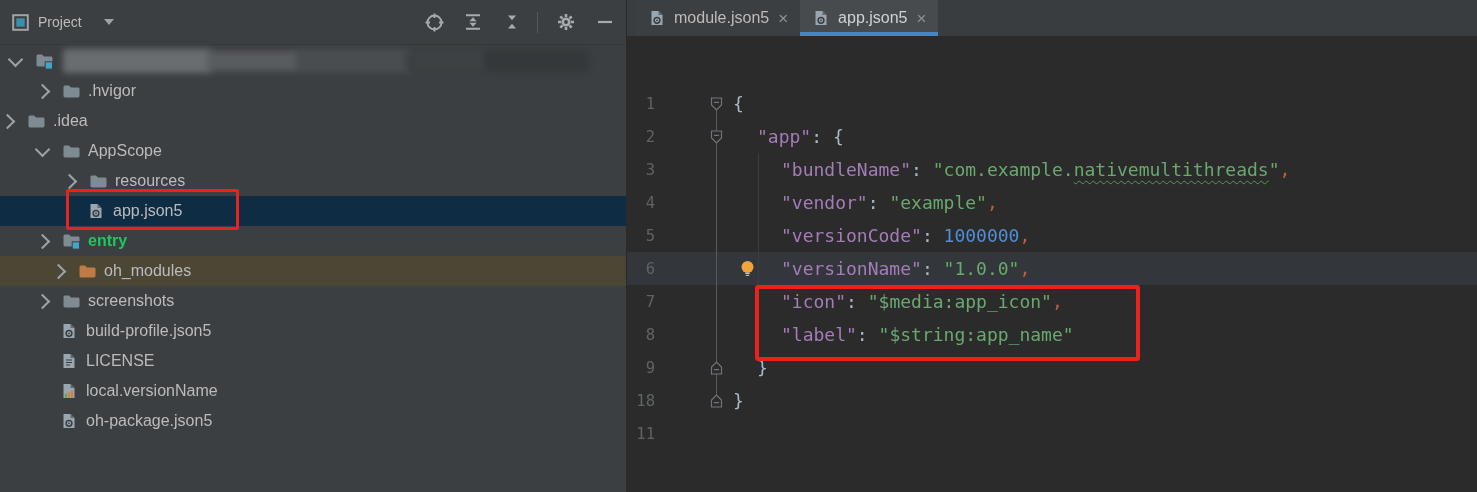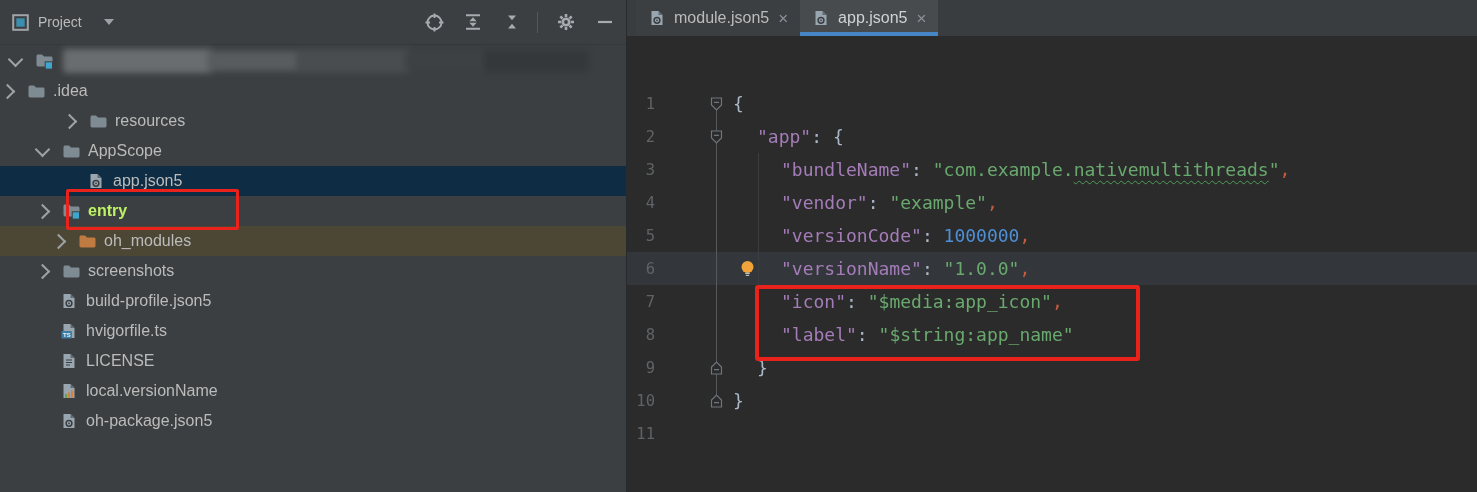--- a/index.html
+++ b/index.html
@@ -13,21 +13,21 @@
   .panel-header{height:44px;display:flex;align-items:center;padding:0 10px 0 12px;border-bottom:1px solid #353839;}
   .panel-title{color:#BBBBBB;font-size:14px;margin-left:9px;}
   .caret-down{width:0;height:0;border-left:5.5px solid transparent;border-right:5.5px solid transparent;border-top:6px solid #9DA2A6;margin-left:22px;}
   .header-spacer{flex:1}
   .hdr-btn{width:22px;height:22px;display:flex;align-items:center;justify-content:center;margin-left:17px;}
   .hdr-sep{width:1px;height:21px;background:#54585A;margin-left:14px;}
   .tree{position:absolute;top:46px;left:0;right:0;}
   .tree-row{height:30px;display:flex;align-items:center;color:#BBBBBB;font-size:16px;position:relative;}
   .tree-row.selected{background:#0E2D44;}
   .tree-row.library{background:#4C4735;}
-  .tree-row.bold .tree-label{font-weight:bold;color:#bef264;}
+  .tree-row.bold .tree-label{font-weight:bold;color:#22c55e;}
   .chev{width:9px;height:9px;border-right:2px solid #9DA2A6;border-bottom:2px solid #9DA2A6;flex:none;margin:0 13px 0 2px;}
   .chev.right{transform:rotate(-45deg);margin-top:0px;}
   .chev.down{transform:rotate(45deg);margin-top:-4px;}
   .chev-spacer{width:24px;flex:none;}
   .tree-ico{width:20px;height:18px;flex:none;margin-right:7px;display:flex;align-items:center;justify-content:center;}
   .redacted{display:flex;align-items:center;filter:blur(3px);margin-left:2px;}
   .redacted span{border-radius:3px;margin-right:-6px;}
   
   .annotation{position:absolute;border:3px solid #E9221B;border-radius:2px;z-index:9;pointer-events:none;}
   .tree-annotation{left:66px;top:189px;width:167px;height:35px;}
@@ -121,47 +121,56 @@
           </svg>
         </span>
         <span class="redacted">
           <span style="width: 150px; height: 24px; background: rgb(106, 109, 111);"></span>
           <span style="width: 95px; height: 20px; background: rgb(89, 92, 94);"></span>
           <span style="width: 115px; height: 24px; background: rgb(74, 77, 79);"></span>
           <span style="width: 85px; height: 18px; background: rgb(62, 65, 67);"></span>
           <span style="width: 105px; height: 22px; background: rgb(53, 56, 58);"></span>
         </span>
       </div>
+      <div class="tree-row" style="padding-left: 35px;">
+        <span class="chev right"></span>
+        <span class="tree-ico">
+          <svg width="19" height="17" viewBox="0 0 19 17">
+            <path d="M1.5 4.2 C1.5 3 2.2 2.5 3.2 2.5 H7 L9 4.6 H15.8 C16.9 4.6 17.5 5.2 17.5 6.3 V12.8 C17.5 13.9 16.9 14.5 15.8 14.5 H3.2 C2.2 14.5 1.5 13.9 1.5 12.8 Z" fill="#7E8B93"></path>
+          </svg>
+        </span>
+        <span class="tree-label">.hvigor</span>
+      </div>
       <div class="tree-row" style="">
         <span class="chev right"></span>
         <span class="tree-ico">
           <svg width="19" height="17" viewBox="0 0 19 17">
             <path d="M1.5 4.2 C1.5 3 2.2 2.5 3.2 2.5 H7 L9 4.6 H15.8 C16.9 4.6 17.5 5.2 17.5 6.3 V12.8 C17.5 13.9 16.9 14.5 15.8 14.5 H3.2 C2.2 14.5 1.5 13.9 1.5 12.8 Z" fill="#7E8B93"></path>
           </svg>
         </span>
         <span class="tree-label">.idea</span>
       </div>
+      <div class="tree-row" style="padding-left: 35px;">
+        <span class="chev down"></span>
+        <span class="tree-ico">
+          <svg width="19" height="17" viewBox="0 0 19 17">
+            <path d="M1.5 4.2 C1.5 3 2.2 2.5 3.2 2.5 H7 L9 4.6 H15.8 C16.9 4.6 17.5 5.2 17.5 6.3 V12.8 C17.5 13.9 16.9 14.5 15.8 14.5 H3.2 C2.2 14.5 1.5 13.9 1.5 12.8 Z" fill="#7E8B93"></path>
+          </svg>
+        </span>
+        <span class="tree-label">AppScope</span>
+      </div>
       <div class="tree-row" style="padding-left: 62px;">
         <span class="chev right"></span>
         <span class="tree-ico">
           <svg width="19" height="17" viewBox="0 0 19 17">
             <path d="M1.5 4.2 C1.5 3 2.2 2.5 3.2 2.5 H7 L9 4.6 H15.8 C16.9 4.6 17.5 5.2 17.5 6.3 V12.8 C17.5 13.9 16.9 14.5 15.8 14.5 H3.2 C2.2 14.5 1.5 13.9 1.5 12.8 Z" fill="#7E8B93"></path>
           </svg>
         </span>
         <span class="tree-label">resources</span>
       </div>
-      <div class="tree-row" style="padding-left: 35px;">
-        <span class="chev down"></span>
-        <span class="tree-ico">
-          <svg width="19" height="17" viewBox="0 0 19 17">
-            <path d="M1.5 4.2 C1.5 3 2.2 2.5 3.2 2.5 H7 L9 4.6 H15.8 C16.9 4.6 17.5 5.2 17.5 6.3 V12.8 C17.5 13.9 16.9 14.5 15.8 14.5 H3.2 C2.2 14.5 1.5 13.9 1.5 12.8 Z" fill="#7E8B93"></path>
-          </svg>
-        </span>
-        <span class="tree-label">AppScope</span>
-      </div>
       <div class="tree-row selected" style="padding-left: 62px;">
         <span class="chev-spacer"></span>
         <span class="tree-ico">
           <svg width="18" height="18" viewBox="0 0 18 18">
             <path d="M3.5 2 H10.5 L14.5 6 V16 H3.5 Z" fill="#99A6B0"></path>
             <path d="M10.5 2 V6 H14.5 Z" fill="#5E6A74"></path>
             <circle cx="9" cy="11.3" r="2.9" fill="none" stroke="#3A3D3F" stroke-width="1.5"></circle>
             <circle cx="9" cy="11.3" r="0.9" fill="#3A3D3F"></circle>
           </svg>
         </span>
@@ -199,32 +208,20 @@
         <span class="chev-spacer"></span>
         <span class="tree-ico">
           <svg width="18" height="18" viewBox="0 0 18 18">
             <path d="M3.5 2 H10.5 L14.5 6 V16 H3.5 Z" fill="#99A6B0"></path>
             <path d="M10.5 2 V6 H14.5 Z" fill="#5E6A74"></path>
             <circle cx="9" cy="11.3" r="2.9" fill="none" stroke="#3A3D3F" stroke-width="1.5"></circle>
             <circle cx="9" cy="11.3" r="0.9" fill="#3A3D3F"></circle>
           </svg>
         </span>
         <span class="tree-label">build-profile.json5</span>
-      </div>
-      <div class="tree-row" style="padding-left: 35px;">
-        <span class="chev-spacer"></span>
-        <span class="tree-ico">
-          <svg width="18" height="18" viewBox="0 0 18 18">
-            <path d="M3.5 2 H10.5 L14.5 6 V16 H3.5 Z" fill="#99A6B0"></path>
-            <path d="M10.5 2 V6 H14.5 Z" fill="#5E6A74"></path>
-            <rect x="1.5" y="9" width="10.5" height="7.5" rx="1" fill="#3D7EA6"></rect>
-            <text x="3" y="15" font-size="6" font-weight="bold" fill="#EAF4FA" font-family="Liberation Sans,sans-serif">TS</text>
-          </svg>
-        </span>
-        <span class="tree-label">hvigorfile.ts</span>
       </div>
       <div class="tree-row" style="padding-left: 35px;">
         <span class="chev-spacer"></span>
         <span class="tree-ico">
           <svg width="18" height="18" viewBox="0 0 18 18">
             <path d="M3.5 2 H10.5 L14.5 6 V16 H3.5 Z" fill="#99A6B0"></path>
             <path d="M10.5 2 V6 H14.5 Z" fill="#5E6A74"></path>
             <path d="M6 8 H12 M6 10.5 H12 M6 13 H10" stroke="#3A3D3F" stroke-width="1.2"></path>
           </svg>
         </span>
@@ -303,21 +300,21 @@
               <circle cx="8.5" cy="7" r="6" fill="#F2A33A"></circle>
               <path d="M6 10.5 H11 V12 H6 Z" fill="#F2A33A"></path>
               <path d="M6.2 13.4 H10.8 M6.8 15.4 H10.2" stroke="#B9BDC0" stroke-width="1.4"></path>
             </svg></span><span class="codetext" style="padding-left: 54px;"><span class="tk-key">"versionName"</span><span class="tk-colon">: </span><span class="tk-string">"1.0.0"</span><span class="tk-comma">,</span></span></div>
         <div class="cline"><span class="ln">7</span><span class="foldcol"><span class="vline"></span></span><span class="guide-line"></span><span class="codetext" style="padding-left: 54px;"><span class="tk-key">"icon"</span><span class="tk-colon">: </span><span class="tk-string">"$media:app_icon"</span><span class="tk-comma">,</span></span></div>
         <div class="cline"><span class="ln">8</span><span class="foldcol"><span class="vline"></span></span><span class="guide-line"></span><span class="codetext" style="padding-left: 54px;"><span class="tk-key">"label"</span><span class="tk-colon">: </span><span class="tk-string">"$string:app_name"</span></span></div>
         <div class="cline"><span class="ln">9</span><span class="foldcol"><span class="vline"></span><span class="fold-marker"><svg width="13" height="15" viewBox="0 0 13 15">
                 <path d="M1.5 13.5 H11.5 V6.5 L6.5 1.5 L1.5 6.5 Z" fill="#2B2B2B" stroke="#70757A" stroke-width="1.2"></path>
                 <path d="M4 9.2 H9" stroke="#70757A" stroke-width="1.2"></path>
               </svg></span></span><span class="codetext" style="padding-left: 30px;"><span class="tk-brace">}</span></span></div>
-        <div class="cline"><span class="ln">10</span><span class="foldcol"><span class="vline half-top"></span><span class="fold-marker"><svg width="13" height="15" viewBox="0 0 13 15">
+        <div class="cline"><span class="ln">18</span><span class="foldcol"><span class="vline half-top"></span><span class="fold-marker"><svg width="13" height="15" viewBox="0 0 13 15">
                 <path d="M1.5 13.5 H11.5 V6.5 L6.5 1.5 L1.5 6.5 Z" fill="#2B2B2B" stroke="#70757A" stroke-width="1.2"></path>
                 <path d="M4 9.2 H9" stroke="#70757A" stroke-width="1.2"></path>
               </svg></span></span><span class="codetext" style="padding-left: 6px;"><span class="tk-brace">}</span></span></div>
         <div class="cline"><span class="ln">11</span><span class="foldcol"></span><span class="codetext" style="padding-left: 6px;"></span></div>
       </div>
     <div class="annotation code-annotation" style="border-color: rgb(233, 34, 27);"></div>
   </div>
 </div>
 
 </body></html>

